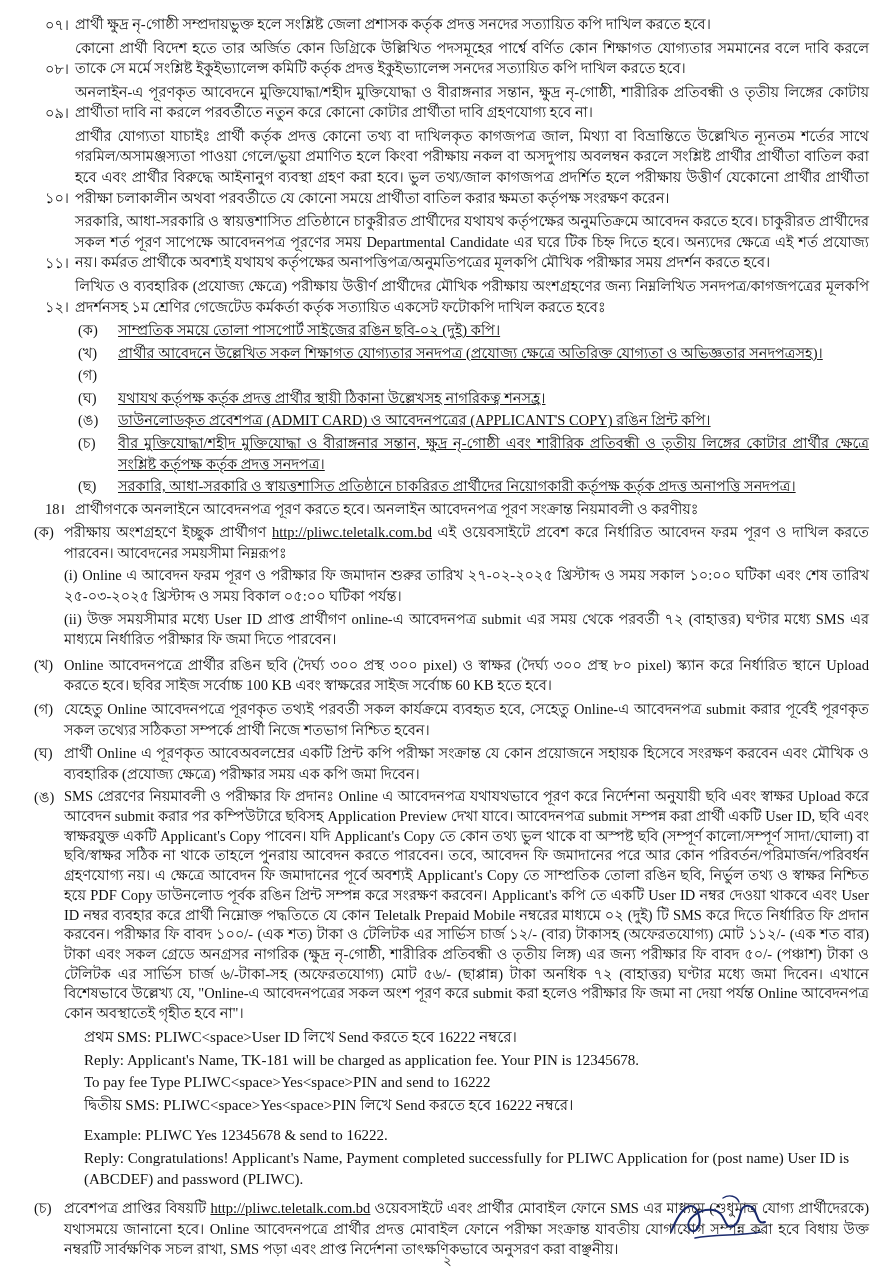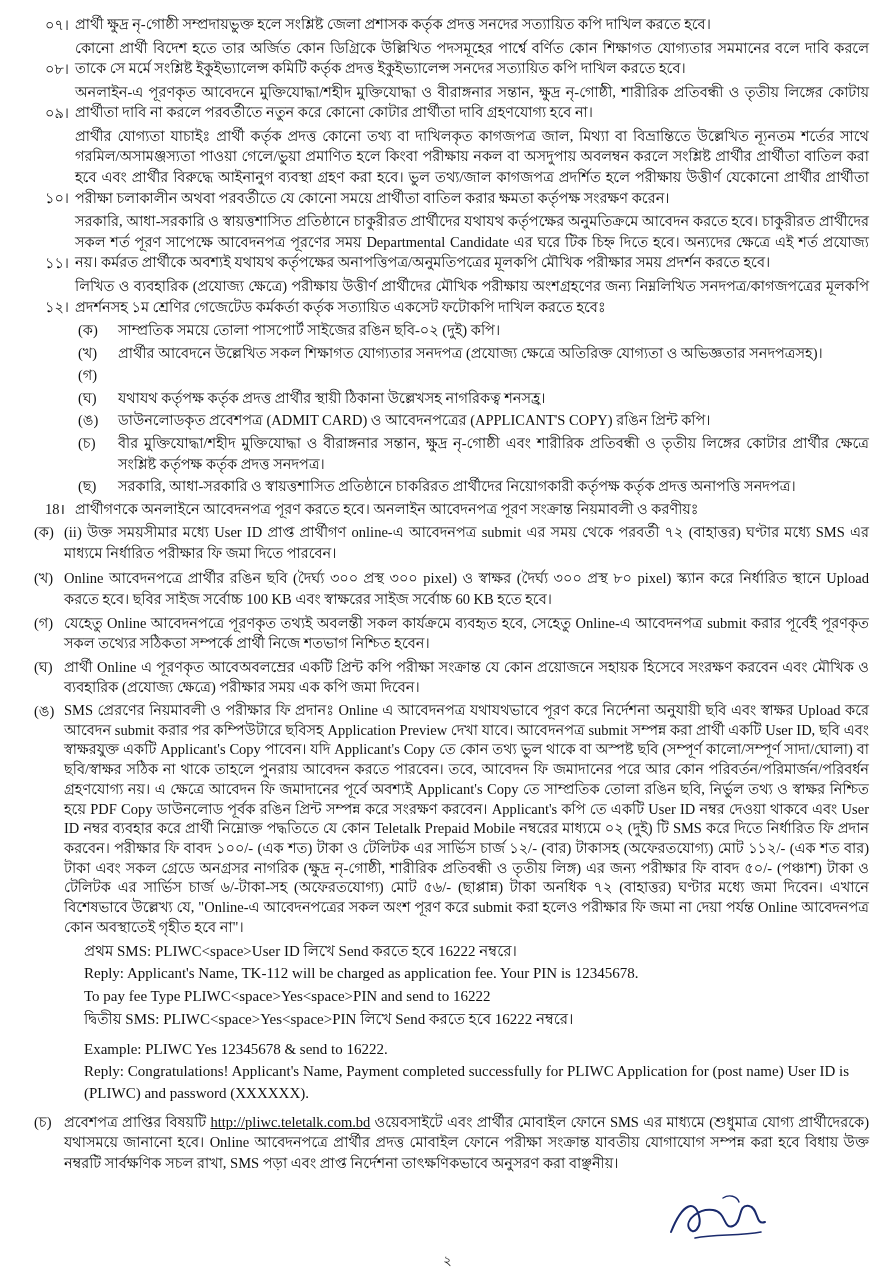--- a/index.html
+++ b/index.html
@@ -51,20 +51,21 @@
     flex: 0 0 auto;
     width: 40px;
     font-size: 14.5px;
     line-height: 1.42;
   }
   .sub-txt {
     flex: 1 1 auto;
     font-size: 14.5px;
     line-height: 1.42;
     text-align: justify;
+    text-decoration: underline;
   }
   .blk-row {
     display: flex;
     align-items: flex-start;
     margin-bottom: 3px;
   }
   .blk-label {
     flex: 0 0 auto;
     width: 38px;
     font-size: 14.5px;
@@ -171,52 +172,58 @@
   </div>
 
   <div class="row">
     <div class="num">18।</div>
     <div class="body-txt">প্রার্থীগণকে অনলাইনে আবেদনপত্র পূরণ করতে হবে। অনলাইন আবেদনপত্র পূরণ সংক্রান্ত নিয়মাবলী ও করণীয়ঃ</div>
   </div>
 
   <div class="blk-row">
     <div class="blk-label">(ক)</div>
     <div class="blk-body">
+      <div class="para">
+        পরীক্ষায় অংশগ্রহণে ইচ্ছুক প্রার্থীগণ
+        <a class="link" href="#">http://pliwc.teletalk.com.bd</a>
+        এই ওয়েবসাইটে প্রবেশ করে নির্ধারিত আবেদন ফরম পূরণ ও দাখিল করতে পারবেন। আবেদনের সময়সীমা নিম্নরূপঃ
+      </div>
+      <div class="para">(i) Online এ আবেদন ফরম পূরণ ও পরীক্ষার ফি জমাদান শুরুর তারিখ ২৭-০২-২০২৫ খ্রিস্টাব্দ ও সময় সকাল ১০:০০ ঘটিকা এবং শেষ তারিখ ২৫-০৩-২০২৫ খ্রিস্টাব্দ ও সময় বিকাল ০৫:০০ ঘটিকা পর্যন্ত।</div>
       <div class="para">(ii) উক্ত সময়সীমার মধ্যে User ID প্রাপ্ত প্রার্থীগণ online-এ আবেদনপত্র submit এর সময় থেকে পরবর্তী ৭২ (বাহাত্তর) ঘণ্টার মধ্যে SMS এর মাধ্যমে নির্ধারিত পরীক্ষার ফি জমা দিতে পারবেন।</div>
     </div>
   </div>
 
   <div class="blk-row">
     <div class="blk-label">(খ)</div>
     <div class="blk-body">Online আবেদনপত্রে প্রার্থীর রঙিন ছবি (দৈর্ঘ্য ৩০০ প্রস্থ ৩০০ pixel) ও স্বাক্ষর (দৈর্ঘ্য ৩০০ প্রস্থ ৮০ pixel) স্ক্যান করে নির্ধারিত স্থানে Upload করতে হবে। ছবির সাইজ সর্বোচ্চ 100 KB এবং স্বাক্ষরের সাইজ সর্বোচ্চ 60 KB হতে হবে।</div>
   </div>
 
   <div class="blk-row">
     <div class="blk-label">(গ)</div>
-    <div class="blk-body">যেহেতু Online আবেদনপত্রে পূরণকৃত তথ্যই অবলম্তী সকল কার্যক্রমে ব্যবহৃত হবে, সেহেতু Online-এ আবেদনপত্র submit করার পূর্বেই পূরণকৃত সকল তথ্যের সঠিকতা সম্পর্কে প্রার্থী নিজে শতভাগ নিশ্চিত হবেন।</div>
+    <div class="blk-body">যেহেতু Online আবেদনপত্রে পূরণকৃত তথ্যই পরবর্তী সকল কার্যক্রমে ব্যবহৃত হবে, সেহেতু Online-এ আবেদনপত্র submit করার পূর্বেই পূরণকৃত সকল তথ্যের সঠিকতা সম্পর্কে প্রার্থী নিজে শতভাগ নিশ্চিত হবেন।</div>
   </div>
 
   <div class="blk-row">
     <div class="blk-label">(ঘ)</div>
     <div class="blk-body">প্রার্থী Online এ পূরণকৃত আবেঅবলম্রের একটি প্রিন্ট কপি পরীক্ষা সংক্রান্ত যে কোন প্রয়োজনে সহায়ক হিসেবে সংরক্ষণ করবেন এবং মৌখিক ও ব্যবহারিক (প্রযোজ্য ক্ষেত্রে) পরীক্ষার সময় এক কপি জমা দিবেন।</div>
   </div>
 
   <div class="blk-row">
     <div class="blk-label">(ঙ)</div>
     <div class="blk-body tight">SMS প্রেরণের নিয়মাবলী ও পরীক্ষার ফি প্রদানঃ Online এ আবেদনপত্র যথাযথভাবে পূরণ করে নির্দেশনা অনুযায়ী ছবি এবং স্বাক্ষর Upload করে আবেদন submit করার পর কম্পিউটারে ছবিসহ Application Preview দেখা যাবে। আবেদনপত্র submit সম্পন্ন করা প্রার্থী একটি User ID, ছবি এবং স্বাক্ষরযুক্ত একটি Applicant's Copy পাবেন। যদি Applicant's Copy তে কোন তথ্য ভুল থাকে বা অস্পষ্ট ছবি (সম্পূর্ণ কালো/সম্পূর্ণ সাদা/ঘোলা) বা ছবি/স্বাক্ষর সঠিক না থাকে তাহলে পুনরায় আবেদন করতে পারবেন। তবে, আবেদন ফি জমাদানের পরে আর কোন পরিবর্তন/পরিমার্জন/পরিবর্ধন গ্রহণযোগ্য নয়। এ ক্ষেত্রে আবেদন ফি জমাদানের পূর্বে অবশ্যই Applicant's Copy তে সাম্প্রতিক তোলা রঙিন ছবি, নির্ভুল তথ্য ও স্বাক্ষর নিশ্চিত হয়ে PDF Copy ডাউনলোড পূর্বক রঙিন প্রিন্ট সম্পন্ন করে সংরক্ষণ করবেন। Applicant's কপি তে একটি User ID নম্বর দেওয়া থাকবে এবং User ID নম্বর ব্যবহার করে প্রার্থী নিম্নোক্ত পদ্ধতিতে যে কোন Teletalk Prepaid Mobile নম্বরের মাধ্যমে ০২ (দুই) টি SMS করে দিতে নির্ধারিত ফি প্রদান করবেন। পরীক্ষার ফি বাবদ ১০০/- (এক শত) টাকা ও টেলিটক এর সার্ভিস চার্জ ১২/- (বার) টাকাসহ (অফেরতযোগ্য) মোট ১১২/- (এক শত বার) টাকা এবং সকল গ্রেডে অনগ্রসর নাগরিক (ক্ষুদ্র নৃ-গোষ্ঠী, শারীরিক প্রতিবন্ধী ও তৃতীয় লিঙ্গ) এর জন্য পরীক্ষার ফি বাবদ ৫০/- (পঞ্চাশ) টাকা ও টেলিটক এর সার্ভিস চার্জ ৬/-টাকা-সহ (অফেরতযোগ্য) মোট ৫৬/- (ছাপ্পান্ন) টাকা অনধিক ৭২ (বাহাত্তর) ঘণ্টার মধ্যে জমা দিবেন। এখানে বিশেষভাবে উল্লেখ্য যে, "Online-এ আবেদনপত্রের সকল অংশ পূরণ করে submit করা হলেও পরীক্ষার ফি জমা না দেয়া পর্যন্ত Online আবেদনপত্র কোন অবস্থাতেই গৃহীত হবে না"।</div>
   </div>
 
   <div class="sms-block">
     <div>প্রথম SMS: PLIWC&lt;space&gt;User ID লিখে Send করতে হবে 16222 নম্বরে।</div>
-    <div>Reply: Applicant's Name, TK-112 will be charged as application fee. Your PIN is 12345678.</div>
+    <div>Reply: Applicant's Name, TK-181 will be charged as application fee. Your PIN is 12345678.</div>
     <div>To pay fee Type PLIWC&lt;space&gt;Yes&lt;space&gt;PIN and send to 16222</div>
     <div>দ্বিতীয় SMS: PLIWC&lt;space&gt;Yes&lt;space&gt;PIN লিখে Send করতে হবে 16222 নম্বরে।</div>
     <div style="height:6px"></div>
     <div>Example: PLIWC Yes 12345678 &amp; send to 16222.</div>
-    <div>Reply: Congratulations! Applicant's Name, Payment completed successfully for PLIWC Application for (post name) User ID is (PLIWC) and password (XXXXXX).</div>
+    <div>Reply: Congratulations! Applicant's Name, Payment completed successfully for PLIWC Application for (post name) User ID is (ABCDEF) and password (PLIWC).</div>
   </div>
 
   <div style="height:6px"></div>
 
   <div class="blk-row">
     <div class="blk-label">(চ)</div>
     <div class="blk-body">
       প্রবেশপত্র প্রাপ্তির বিষয়টি
       <a class="link" href="#">http://pliwc.teletalk.com.bd</a>
       ওয়েবসাইটে এবং প্রার্থীর মোবাইল ফোনে SMS এর মাধ্যমে (শুধুমাত্র যোগ্য প্রার্থীদেরকে) যথাসময়ে জানানো হবে। Online আবেদনপত্রে প্রার্থীর প্রদত্ত মোবাইল ফোনে পরীক্ষা সংক্রান্ত যাবতীয় যোগাযোগ সম্পন্ন করা হবে বিধায় উক্ত নম্বরটি সার্বক্ষণিক সচল রাখা, SMS পড়া এবং প্রাপ্ত নির্দেশনা তাৎক্ষণিকভাবে অনুসরণ করা বাঞ্ছনীয়।

